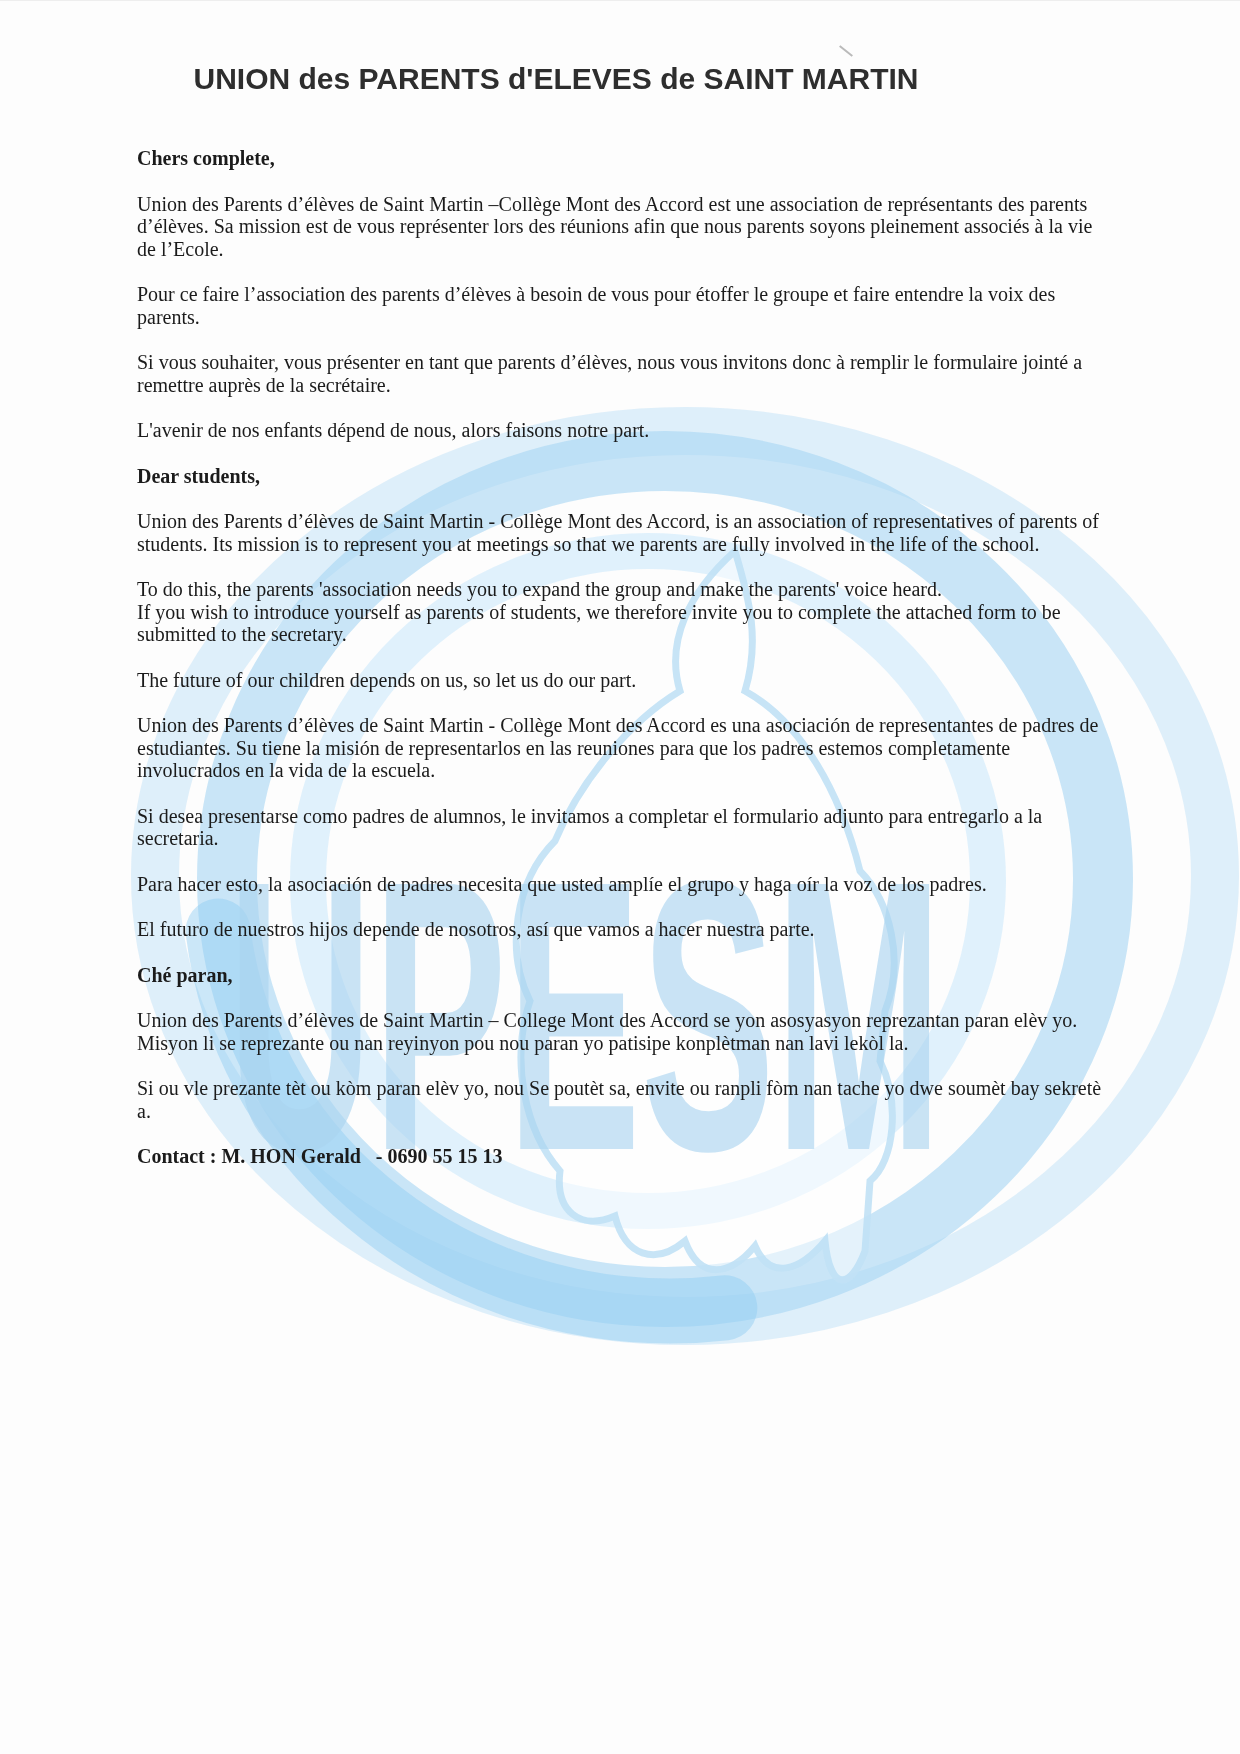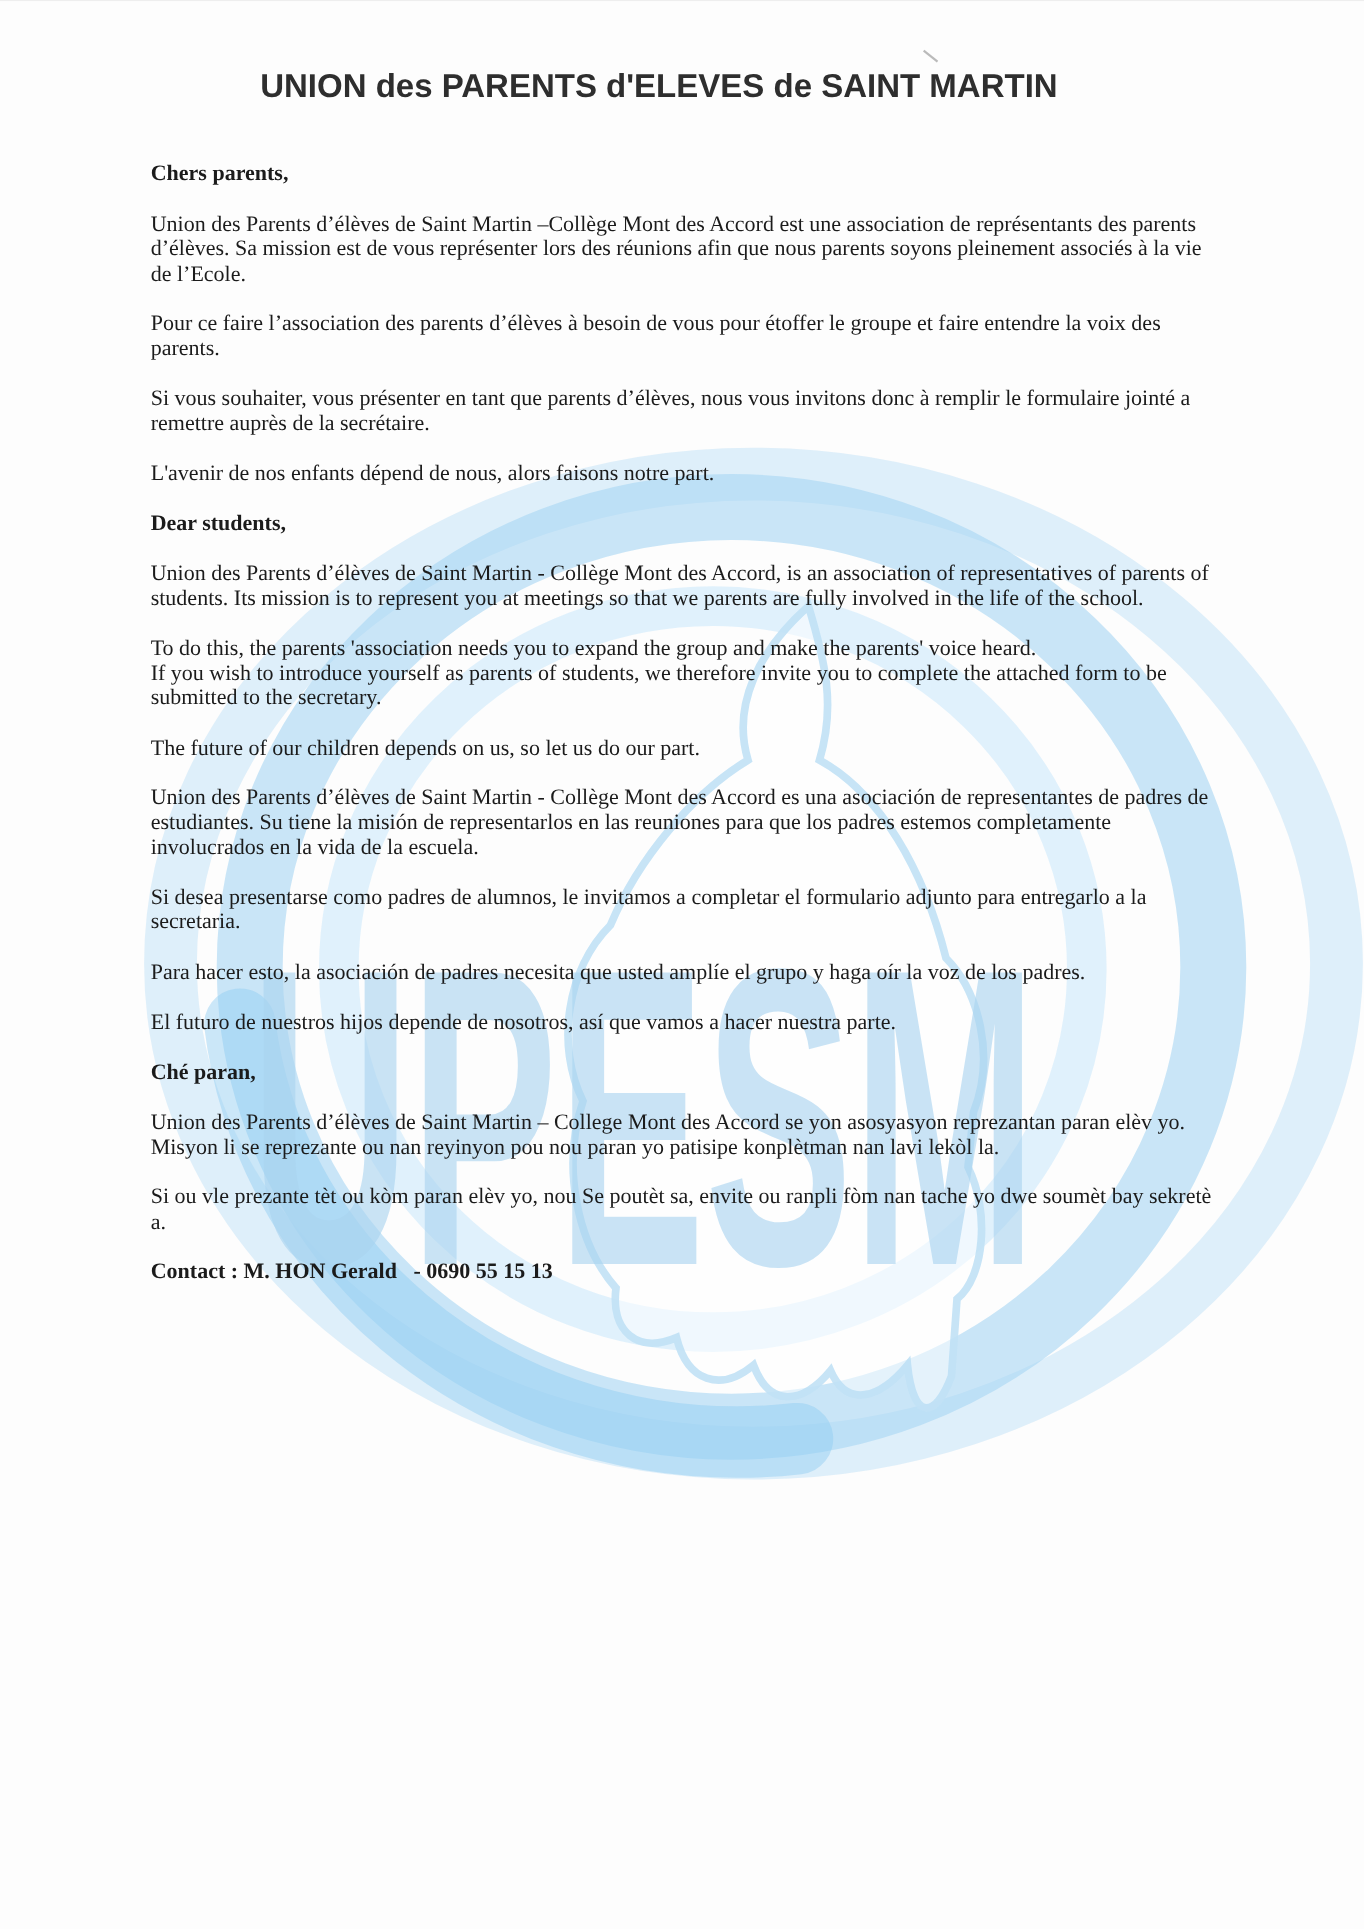--- a/index.html
+++ b/index.html
@@ -8,21 +8,21 @@
     background:#fdfdfd; overflow:hidden;
     font-family:"Liberation Serif", serif; color:#1b1b1b;
     border-top:1px solid #eeeeee;
   }
   .watermark-layer { position:absolute; left:0; top:0; width:1240px; height:1754px; z-index:0; }
   .text-layer { position:relative; z-index:1; }
   .doc-title {
     position:absolute; top:61px; left:0; width:1112px;
     text-align:center;
     font-family:"Liberation Sans", sans-serif; font-weight:bold;
-    font-size:30px; color:#2e2e2e; letter-spacing:0px;margin-left:43px;
+    font-size:30px; color:#2e2e2e; letter-spacing:0px;
   }
   .content {
     position:absolute; left:137px; top:146px; width:975px;
     font-size:20px; line-height:22.5px;
   }
   .greeting {
     font-size:20px; line-height:22.5px; font-weight:bold;
     margin:0 0 23px 0;
   }
   .content p {
@@ -67,21 +67,21 @@
   </svg>
 
   <div class="scan-mark"></div>
 
   <div class="text-layer">
     <div class="doc-title">UNION des PARENTS d'ELEVES de SAINT MARTIN</div>
 
     <div class="content">
 
       <div>
-        <div class="greeting">Chers parents,</div>
+        <div class="greeting">Chers complete,</div>
         <p>Union des Parents d’élèves de Saint Martin –Collège Mont des Accord est une association de représentants des parents d’élèves. Sa mission est de vous représenter lors des réunions afin que nous parents soyons pleinement associés à la vie de l’Ecole.</p>
         <p>Pour ce faire l’association des parents d’élèves à besoin de vous pour étoffer le groupe et faire entendre la voix des parents.</p>
         <p>Si vous souhaiter, vous présenter en tant que parents d’élèves, nous vous invitons donc à remplir le formulaire jointé a remettre auprès de la secrétaire.</p>
         <p>L'avenir de nos enfants dépend de nous, alors faisons notre part.</p>
       </div>
 
       <div>
         <div class="greeting">Dear students,</div>
         <p>Union des Parents d’élèves de Saint Martin - Collège Mont des Accord, is an association of representatives of parents of students. Its mission is to represent you at meetings so that we parents are fully involved in the life of the school.</p>
         <p>To do this, the parents 'association needs you to expand the group and make the parents' voice heard.

